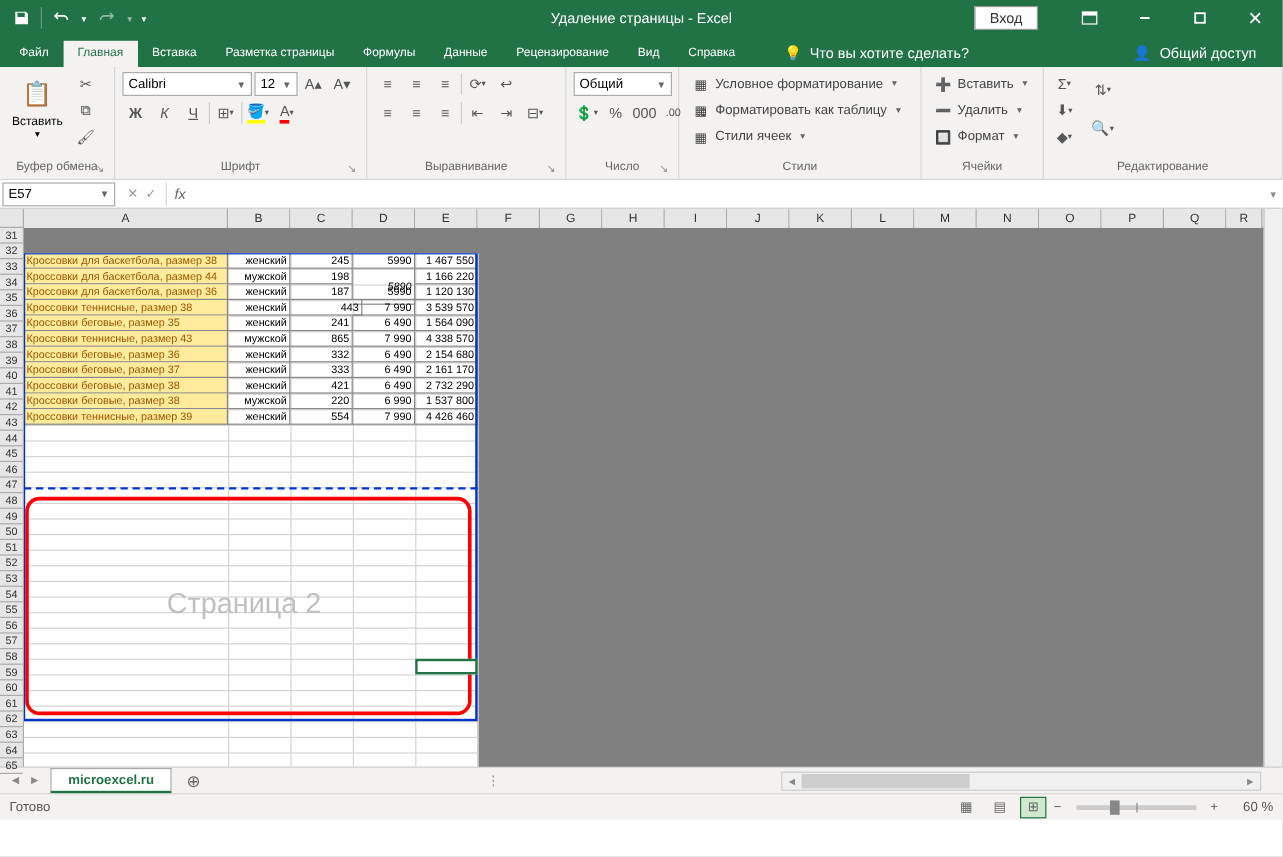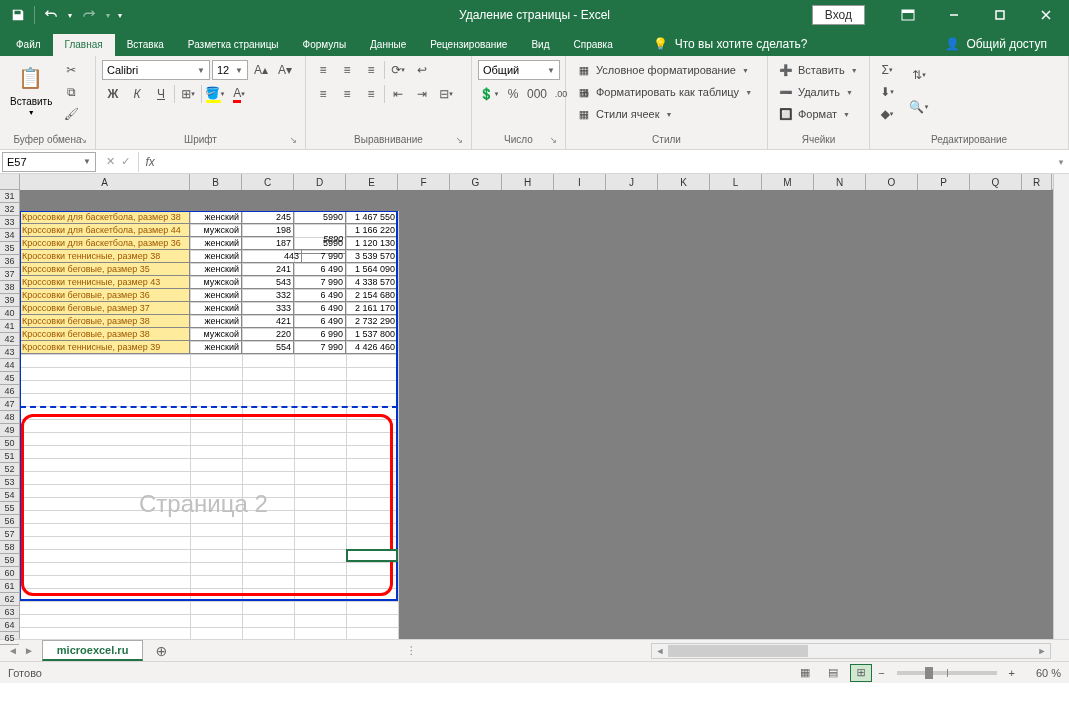--- a/index.html
+++ b/index.html
@@ -450,21 +450,21 @@
         <div class="cell num" style="left: 222px; top: 39px; width: 60px; height: 13px; border-right: 1px solid rgb(136, 136, 136); border-bottom: 1px solid rgb(136, 136, 136);">443</div>
         <div class="cell num" style="left: 274px; top: 39px; width: 52px; height: 13px; border-right: 1px solid rgb(136, 136, 136); border-bottom: 1px solid rgb(136, 136, 136);">7 990</div>
         <div class="cell num" style="left: 326px; top: 39px; width: 52px; height: 13px; border-right: 1px solid rgb(136, 136, 136); border-bottom: 1px solid rgb(136, 136, 136);">3 539 570</div>
         <div class="cell ylw" style="left: 0px; top: 52px; width: 170px; height: 13px; border-right: 1px solid rgb(136, 136, 136); border-bottom: 1px solid rgb(136, 136, 136);">Кроссовки беговые, размер 35</div>
         <div class="cell" style="justify-content: flex-end; left: 170px; top: 52px; width: 52px; height: 13px; border-right: 1px solid rgb(136, 136, 136); border-bottom: 1px solid rgb(136, 136, 136);">женский</div>
         <div class="cell num" style="left: 222px; top: 52px; width: 52px; height: 13px; border-right: 1px solid rgb(136, 136, 136); border-bottom: 1px solid rgb(136, 136, 136);">241</div>
         <div class="cell num" style="left: 274px; top: 52px; width: 52px; height: 13px; border-right: 1px solid rgb(136, 136, 136); border-bottom: 1px solid rgb(136, 136, 136);">6 490</div>
         <div class="cell num" style="left: 326px; top: 52px; width: 52px; height: 13px; border-right: 1px solid rgb(136, 136, 136); border-bottom: 1px solid rgb(136, 136, 136);">1 564 090</div>
         <div class="cell ylw" style="left: 0px; top: 65px; width: 170px; height: 13px; border-right: 1px solid rgb(136, 136, 136); border-bottom: 1px solid rgb(136, 136, 136);">Кроссовки теннисные, размер 43</div>
         <div class="cell" style="justify-content: flex-end; left: 170px; top: 65px; width: 52px; height: 13px; border-right: 1px solid rgb(136, 136, 136); border-bottom: 1px solid rgb(136, 136, 136);">мужской</div>
-        <div class="cell num" style="left: 222px; top: 65px; width: 52px; height: 13px; border-right: 1px solid rgb(136, 136, 136); border-bottom: 1px solid rgb(136, 136, 136);">543</div>
+        <div class="cell num" style="left: 222px; top: 65px; width: 52px; height: 13px; border-right: 1px solid rgb(136, 136, 136); border-bottom: 1px solid rgb(136, 136, 136);">865</div>
         <div class="cell num" style="left: 274px; top: 65px; width: 52px; height: 13px; border-right: 1px solid rgb(136, 136, 136); border-bottom: 1px solid rgb(136, 136, 136);">7 990</div>
         <div class="cell num" style="left: 326px; top: 65px; width: 52px; height: 13px; border-right: 1px solid rgb(136, 136, 136); border-bottom: 1px solid rgb(136, 136, 136);">4 338 570</div>
         <div class="cell ylw" style="left: 0px; top: 78px; width: 170px; height: 13px; border-right: 1px solid rgb(136, 136, 136); border-bottom: 1px solid rgb(136, 136, 136);">Кроссовки беговые, размер 36</div>
         <div class="cell" style="justify-content: flex-end; left: 170px; top: 78px; width: 52px; height: 13px; border-right: 1px solid rgb(136, 136, 136); border-bottom: 1px solid rgb(136, 136, 136);">женский</div>
         <div class="cell num" style="left: 222px; top: 78px; width: 52px; height: 13px; border-right: 1px solid rgb(136, 136, 136); border-bottom: 1px solid rgb(136, 136, 136);">332</div>
         <div class="cell num" style="left: 274px; top: 78px; width: 52px; height: 13px; border-right: 1px solid rgb(136, 136, 136); border-bottom: 1px solid rgb(136, 136, 136);">6 490</div>
         <div class="cell num" style="left: 326px; top: 78px; width: 52px; height: 13px; border-right: 1px solid rgb(136, 136, 136); border-bottom: 1px solid rgb(136, 136, 136);">2 154 680</div>
         <div class="cell ylw" style="left: 0px; top: 91px; width: 170px; height: 13px; border-right: 1px solid rgb(136, 136, 136); border-bottom: 1px solid rgb(136, 136, 136);">Кроссовки беговые, размер 37</div>
         <div class="cell" style="justify-content: flex-end; left: 170px; top: 91px; width: 52px; height: 13px; border-right: 1px solid rgb(136, 136, 136); border-bottom: 1px solid rgb(136, 136, 136);">женский</div>
         <div class="cell num" style="left: 222px; top: 91px; width: 52px; height: 13px; border-right: 1px solid rgb(136, 136, 136); border-bottom: 1px solid rgb(136, 136, 136);">333</div>

